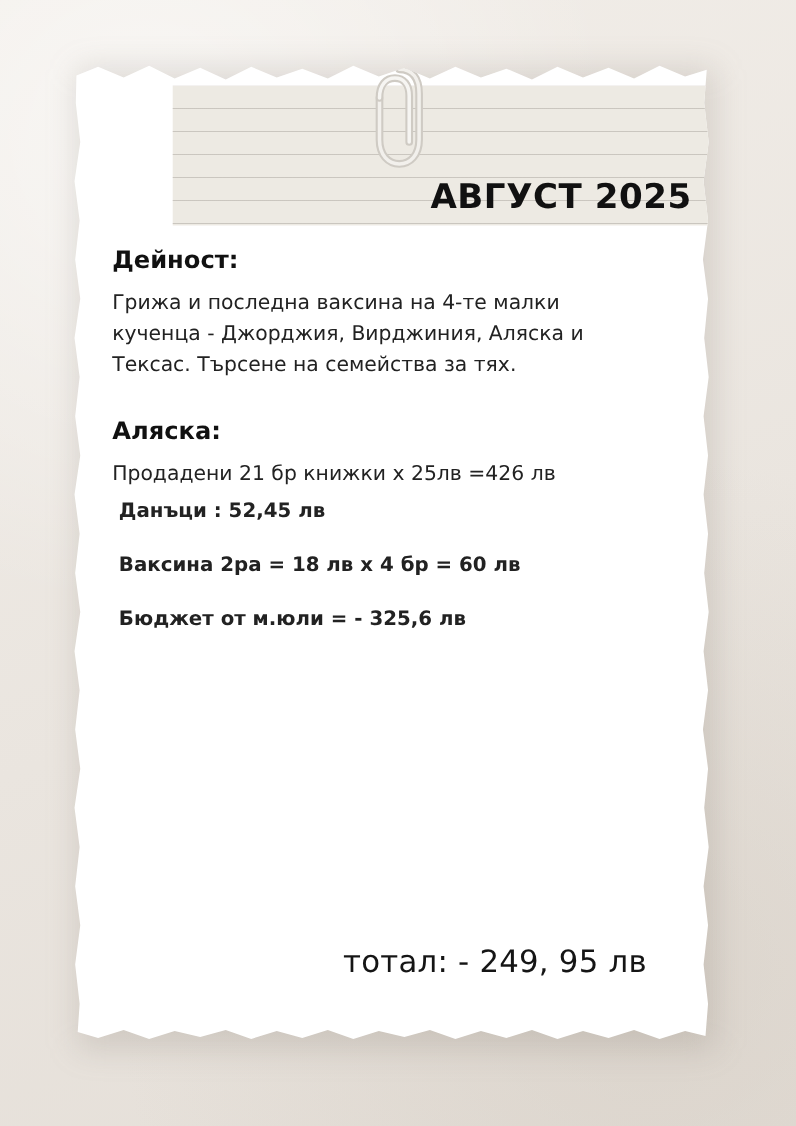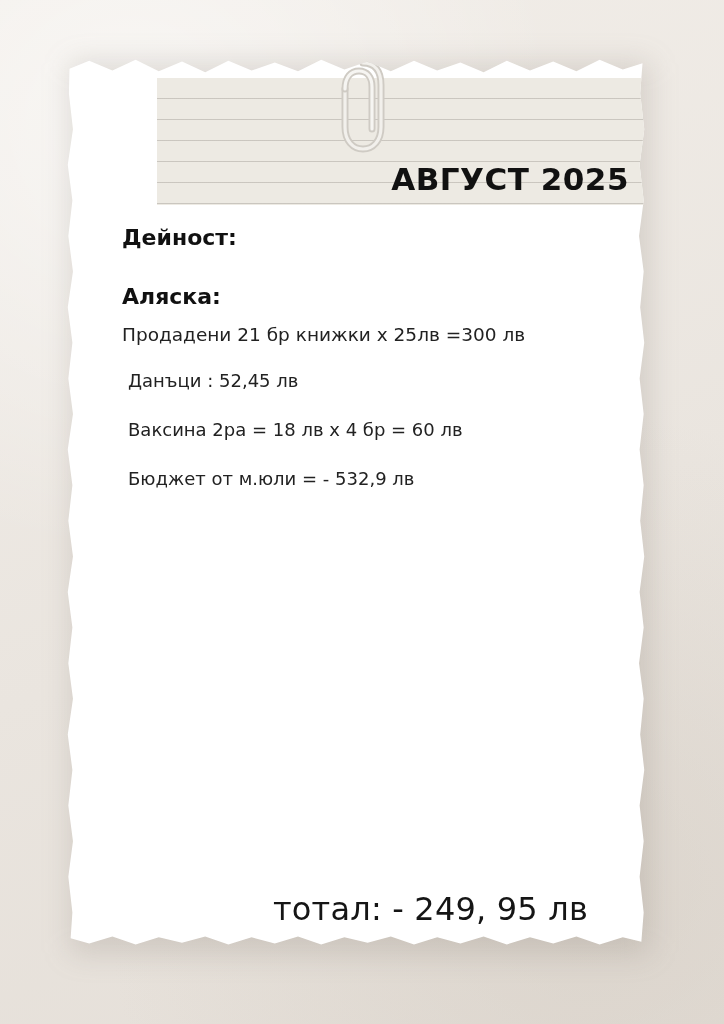--- a/index.html
+++ b/index.html
@@ -121,30 +121,29 @@
     line-height: 1.52;
     margin: 0;
     color: #222;
   }
   .expense-line {
     font-size: 18px;
     line-height: 1.5;
     margin: 0 0 22px 6px;
     color: #222;
   }
-  .expenses { margin-top: 18px; }
+  .expenses { margin-top: 6px; font-weight: bold; }
 
   .total {
     position: absolute;
     right: 62px;
     top: 862px;
-    font-size: 32px;
+    font-size: 28px;
     color: #151515;
     letter-spacing: 0.2px;
-    margin-top: 32px;
   }
 </style>
 </head>
 <body>
 
 <div class="bg-texture"></div>
 
 <div class="sheet-shadow"></div>
 
 <div class="sheet">
@@ -153,30 +152,31 @@
     <div class="month-label">АВГУСТ 2025</div>
   </div>
 
   <svg class="paperclip" viewBox="0 0 52 100" style="left:271px; top:-3px;">
     <path d="M26 8 C 38 8, 44 16, 44 30 L 44 72 C 44 86, 36 94, 26 94 C 16 94, 8 86, 8 72 L 8 34" fill="none" stroke="#cfcbc4" stroke-width="7" stroke-linecap="round"></path>
     <path d="M26 8 C 38 8, 44 16, 44 30 L 44 72 C 44 86, 36 94, 26 94 C 16 94, 8 86, 8 72 L 8 34" fill="none" stroke="#f2f0ec" stroke-width="3.2" stroke-linecap="round"></path>
     <path d="M8 34 C 8 22, 14 16, 22 16 C 30 16, 35 22, 35 32 L 35 74" fill="none" stroke="#cfcbc4" stroke-width="7" stroke-linecap="round"></path>
     <path d="M8 34 C 8 22, 14 16, 22 16 C 30 16, 35 22, 35 32 L 35 74" fill="none" stroke="#f6f5f2" stroke-width="3.2" stroke-linecap="round"></path>
   </svg>
 
-  <div class="content" style="left:56px; top:167px;">
+  <div class="content" style="left:36px; top:167px;">
 
     <h2 class="heading">Дейност:</h2>
+    <p class="para">Грижа и последна ваксина на 4-те малки кученца - Джорджия, Вирджиния, Аляска и Тексас. Търсене на семейства за тях.</p>
 
     <h2 class="heading spaced">Аляска:</h2>
-    <p class="para">Продадени 21 бр книжки х 25лв =300 лв</p>
+    <p class="para">Продадени 21 бр книжки х 25лв =426 лв</p>
 
     <div class="expenses">
       <p class="expense-line">Данъци : 52,45 лв</p>
       <p class="expense-line">Ваксина 2ра =  18 лв х 4 бр = 60 лв</p>
-      <p class="expense-line">Бюджет от м.юли  =  - 532,9 лв</p>
+      <p class="expense-line">Бюджет от м.юли  =  - 325,6 лв</p>
     </div>
 
   </div>
 
   <div class="total" style="top:800px; right:58px;">тотал: - 249, 95 лв</div>
 
 </div>
 
 </body></html>

